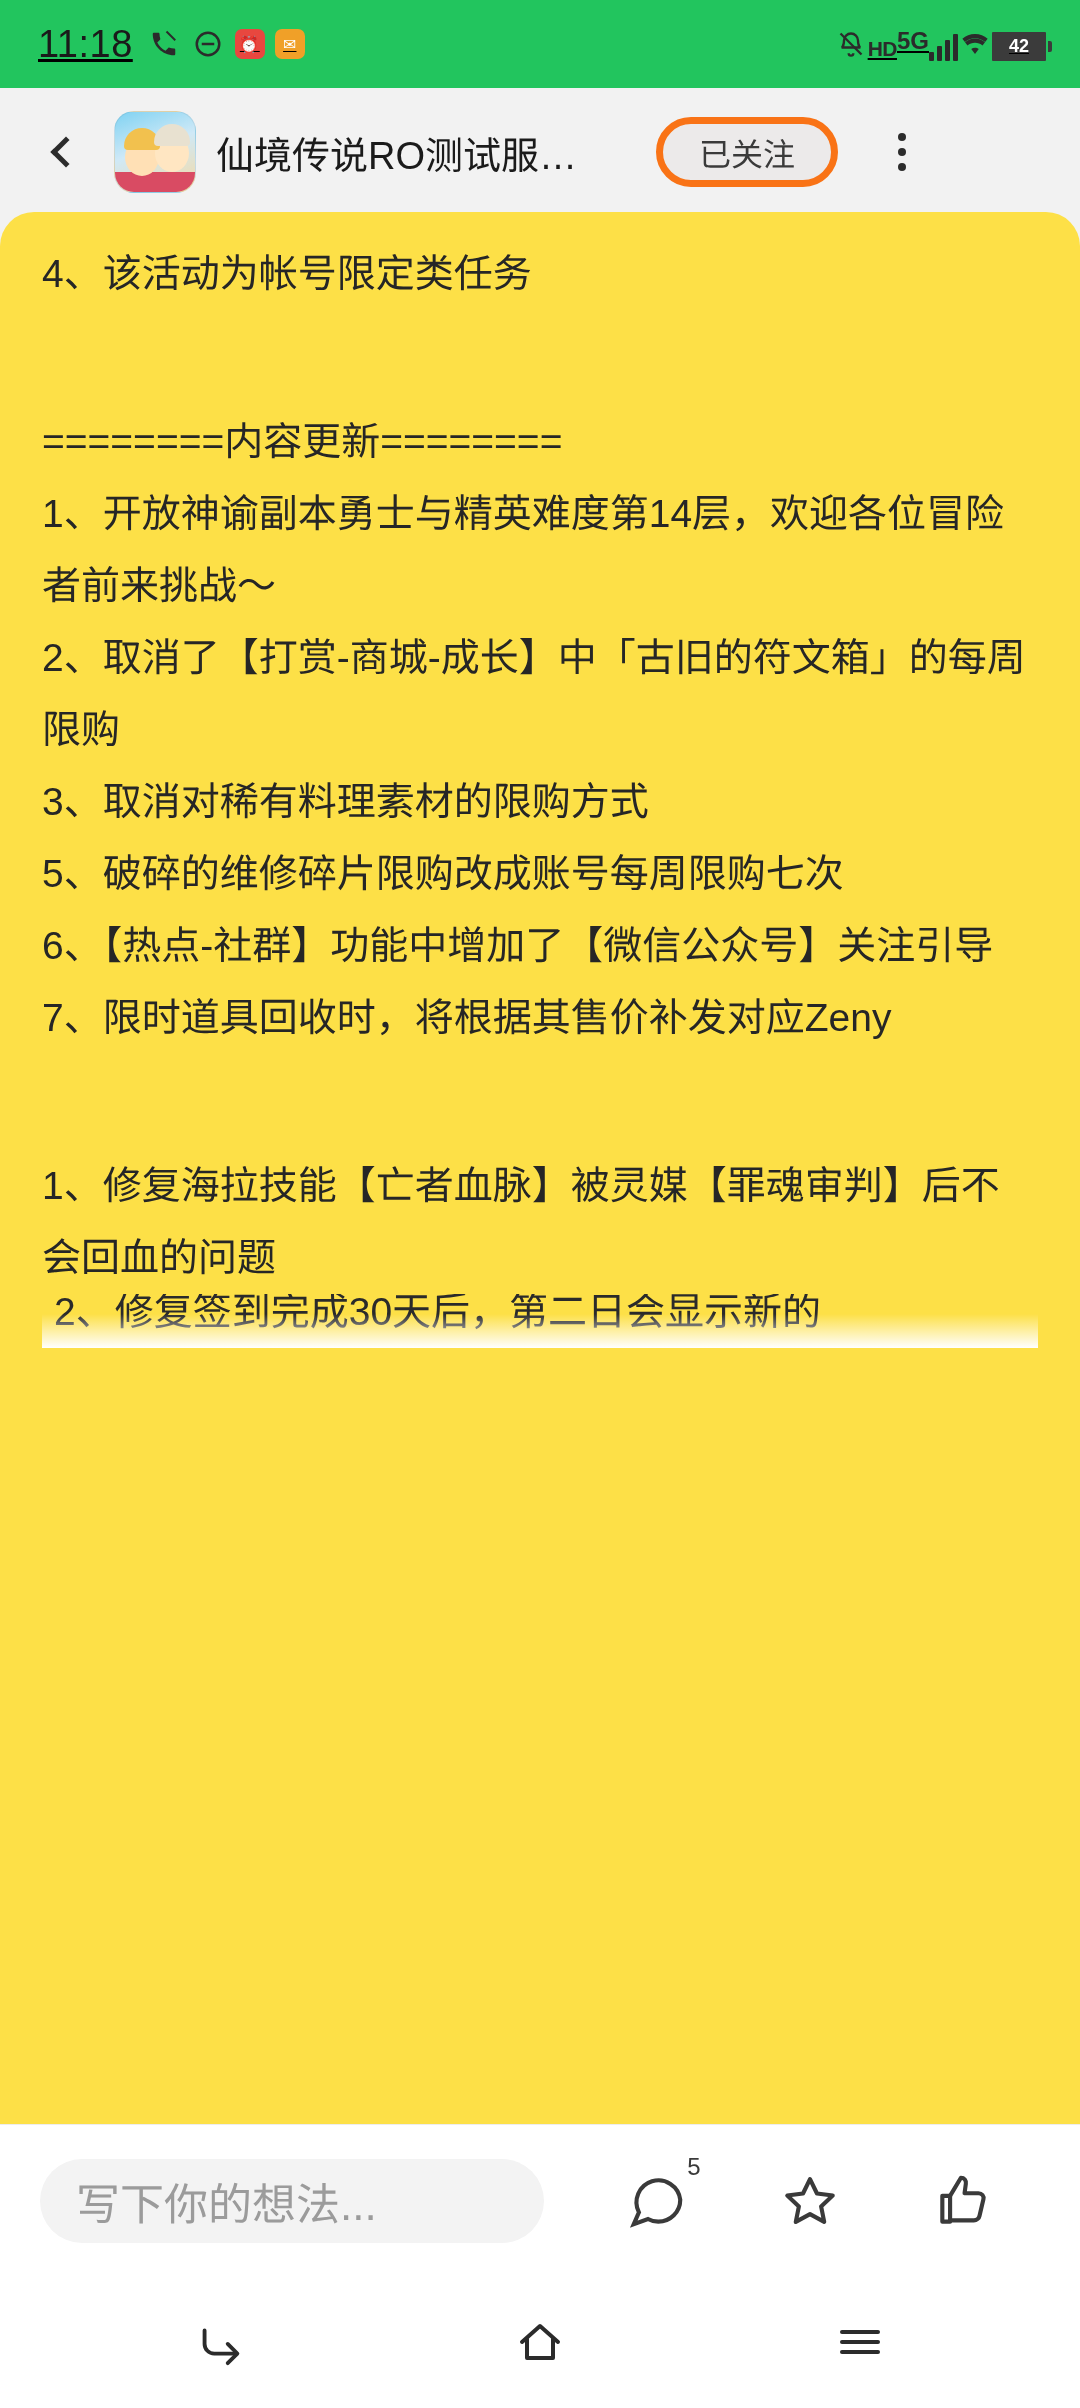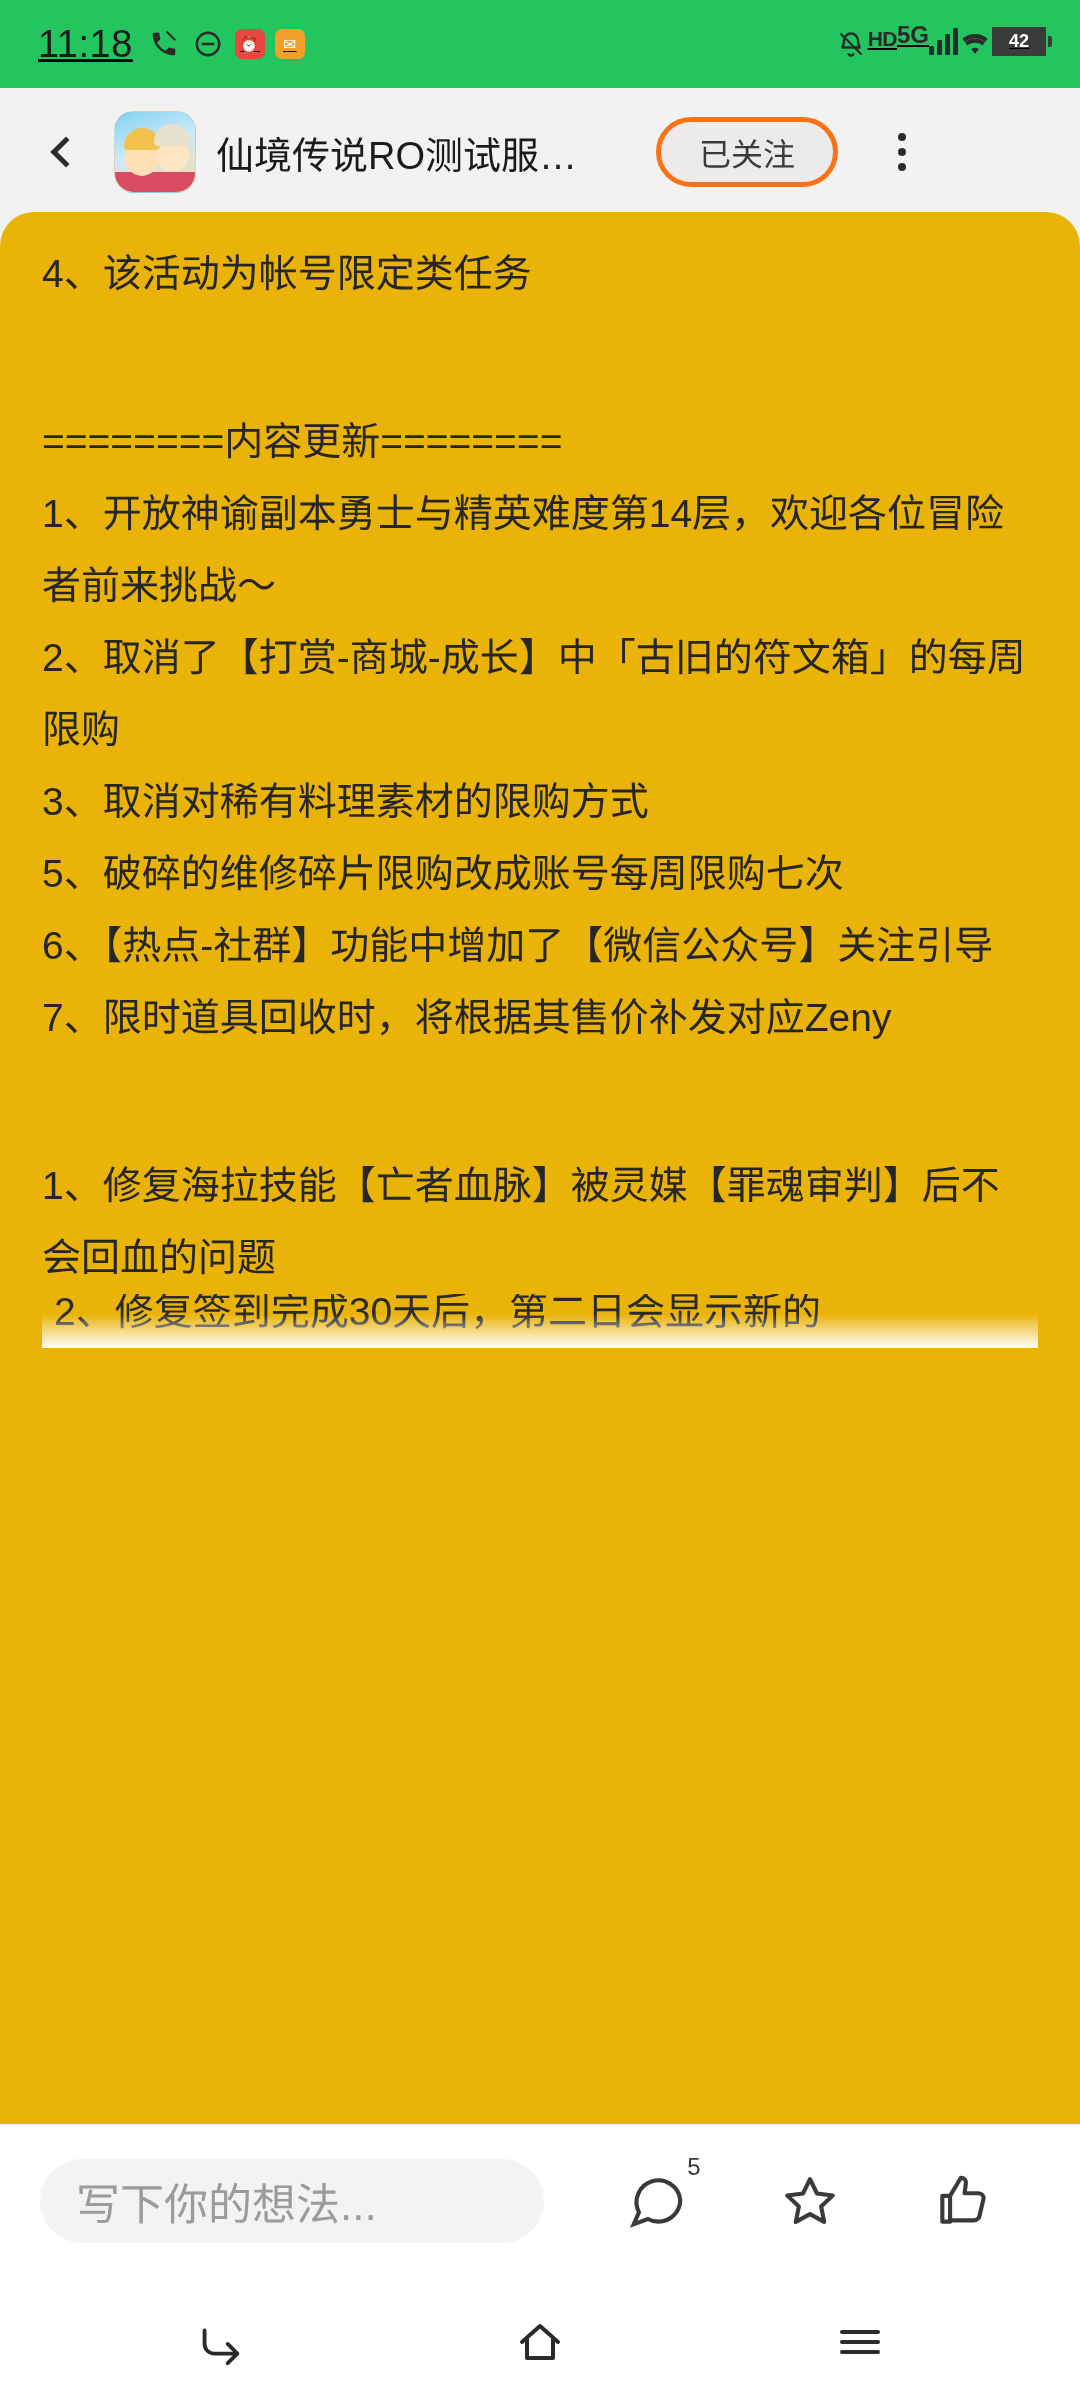--- a/index.html
+++ b/index.html
@@ -50,21 +50,21 @@
   .sq-icon {
     width: 30px; height: 30px;
     border-radius: 7px;
     display: inline-flex; align-items: center; justify-content: center;
     font-size: 16px;
     color: #fff;
   }
   .sq-red  { background: #e8473f; }
   .sq-orange { background: #f0a028; }
 
-  .status-right { display: flex; align-items: flex-start; }
+  .status-right { display: flex; align-items: flex-end; }
   .hd-badge {
     font-size: 21px; font-weight: bold; color: #2b2b2b;
     letter-spacing: -0.5px;
   }
   .net-badge {
     font-size: 24px; color: #2b2b2b; font-weight: bold;
     position: relative; top: -6px;
   }
   .bars { display: flex; align-items: flex-end; gap: 3px; height: 28px; }
   .bars i { width: 5px; background: #2b2b2b; display: block; border-radius: 1px; }
@@ -134,38 +134,38 @@
     overflow: hidden;
     text-overflow: ellipsis;
     max-width: 420px;
     font-family: "Liberation Sans", sans-serif;
   }
   .follow-btn {
     height: 70px;
     min-width: 182px;
     border-radius: 36px;
     background: #eceaea;
-    border: 5px solid #f97316;
+    border: 7px solid #f97316;
     color: #3a3a3a;
     font-size: 32px;
     display: flex; align-items: center; justify-content: center;
     padding: 0 28px;
   }
   .more-btn {
     width: 64px; height: 74px;
     display: flex; flex-direction: column; align-items: center; justify-content: center;
     gap: 7px;
     margin-left: 12px;
   }
   .more-btn i { width: 8px; height: 8px; border-radius: 50%; background: #2c2c2c; display: block; }
 
   
   .sheet {
     flex: 1 1 auto;
-    background: #eab308;
+    background: #fde047;
     border-radius: 34px 34px 0 0;
     margin-top: -4px;
     padding: 26px 42px 0 42px;
     overflow: hidden;
     position: relative;
   }
   .article {
     font-size: 39px;
     line-height: 72px;
     color: #262626;

